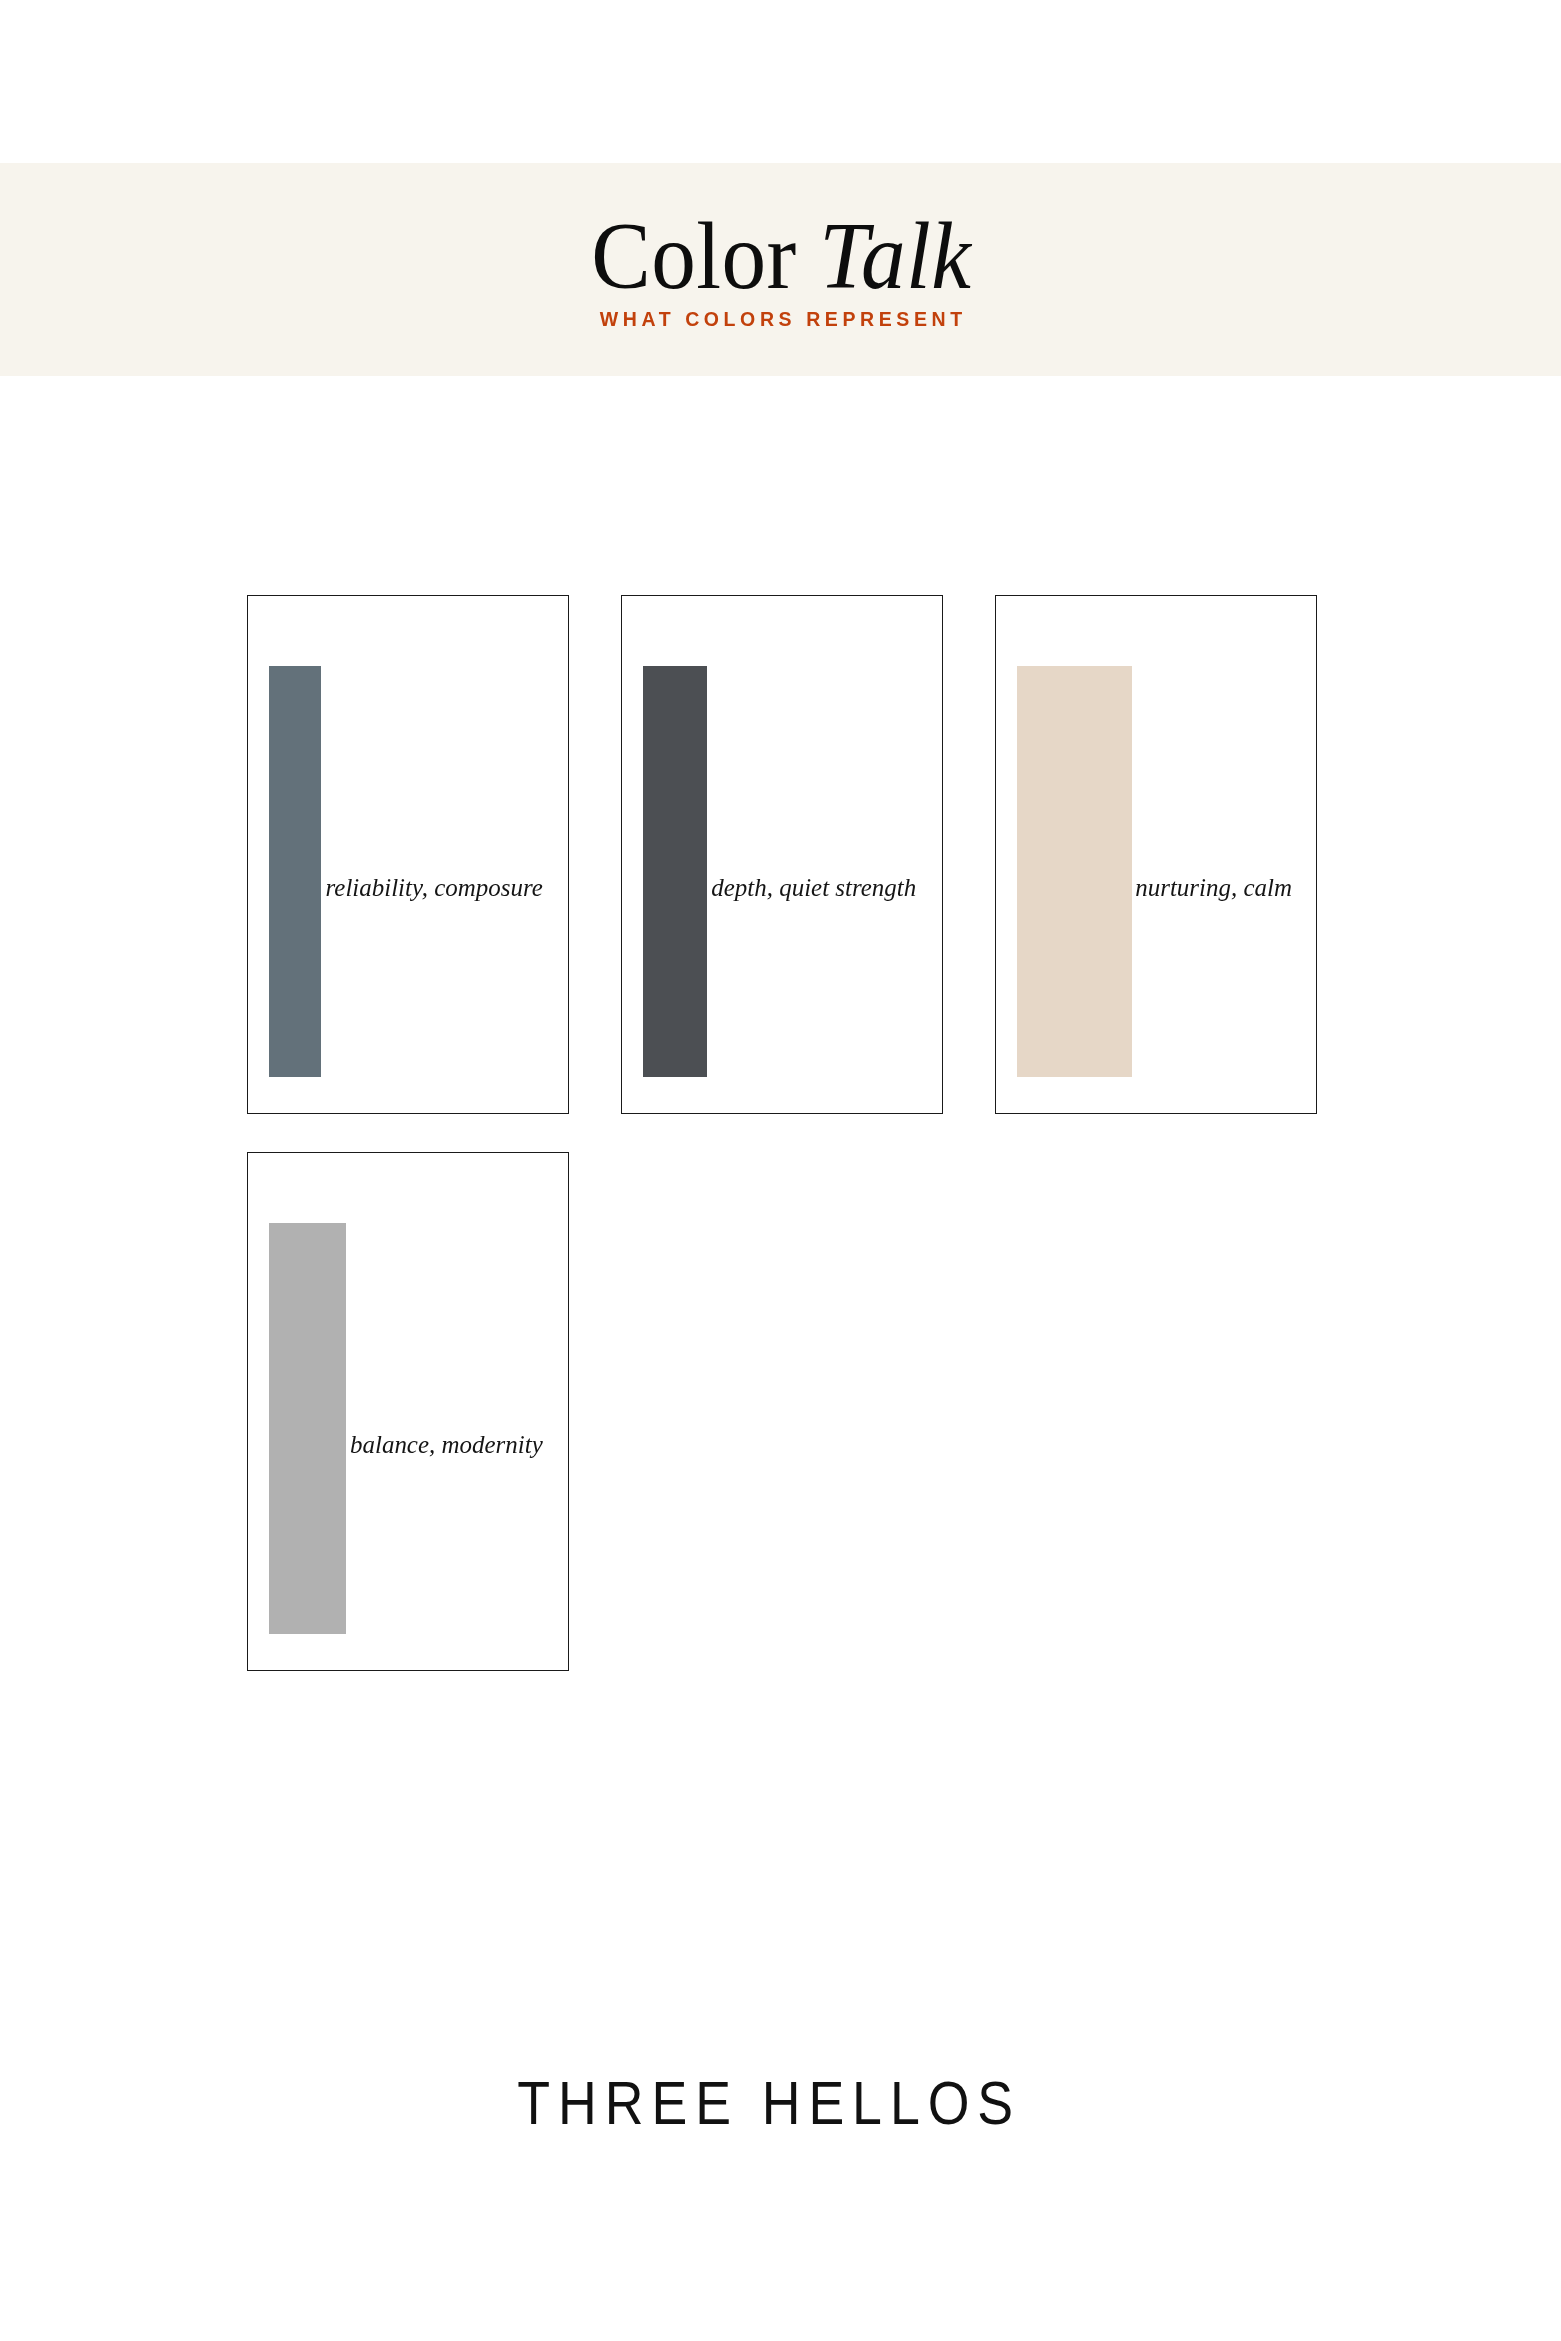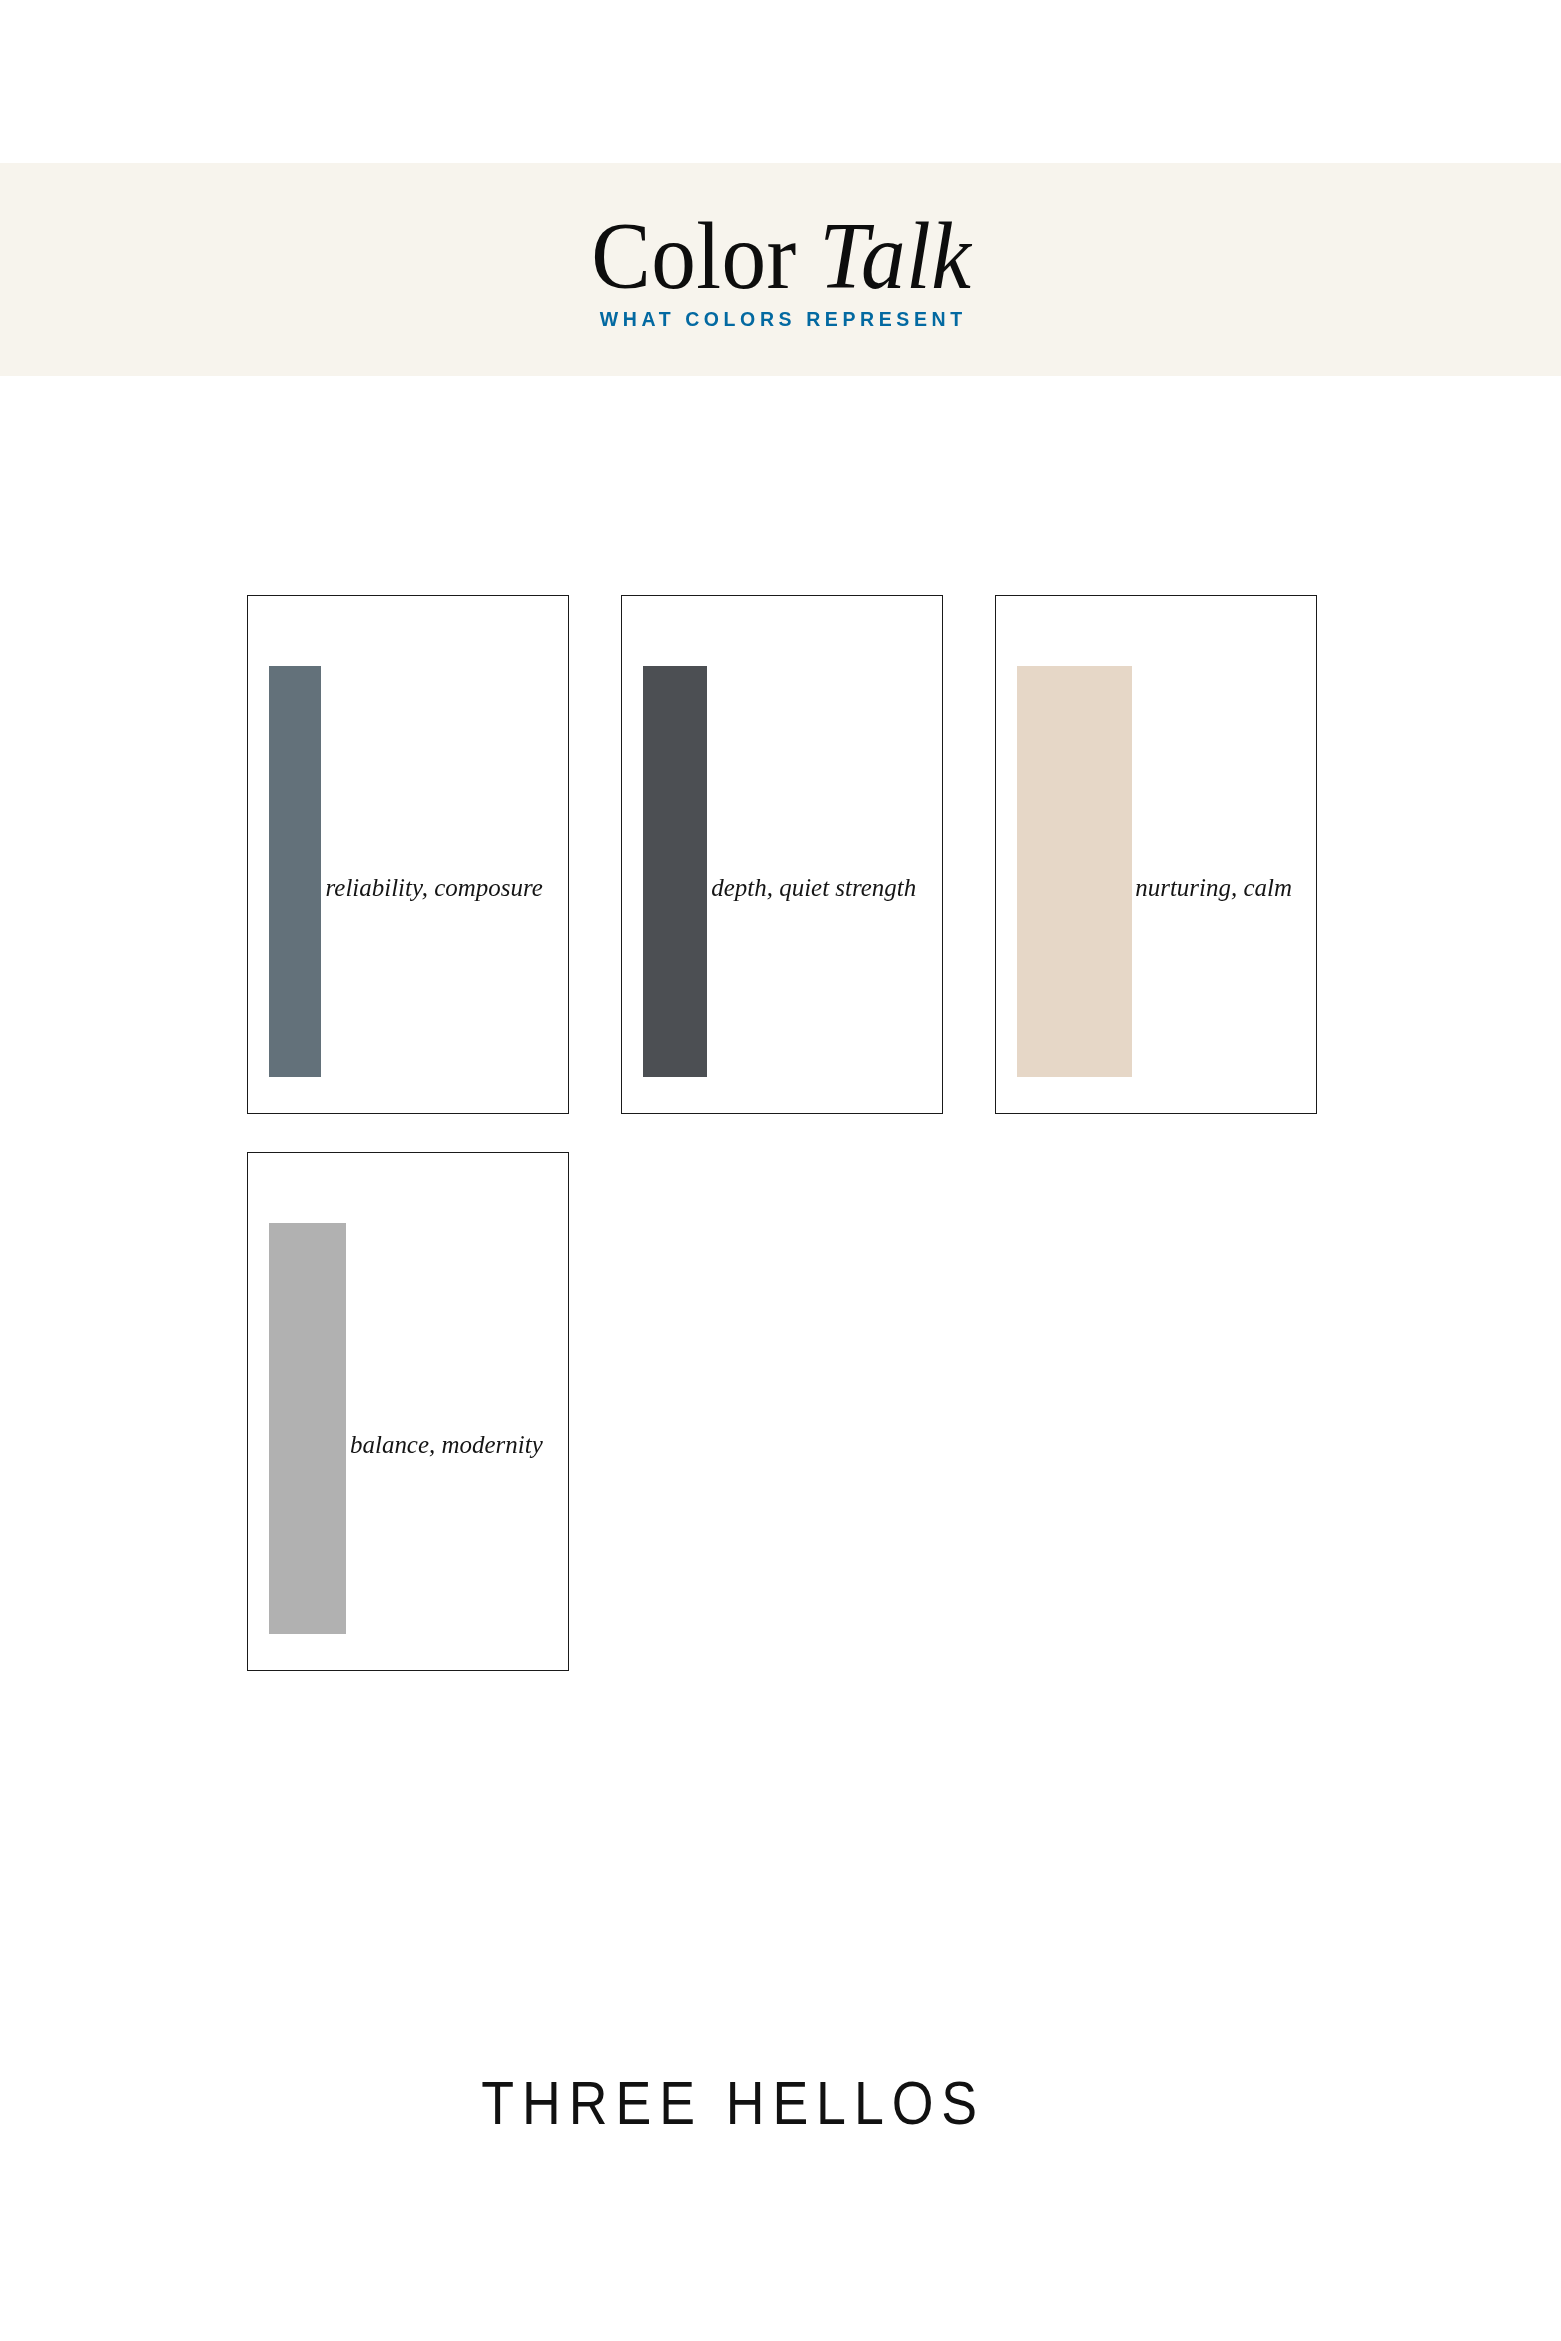--- a/index.html
+++ b/index.html
@@ -41,21 +41,21 @@
     margin: 0 0 4.5px 0;
   }
   .poster-title .t-regular { font-style: normal; }
   .poster-title .t-italic  { font-style: italic; }
 
   .poster-subtitle {
     font-family: "Liberation Sans", sans-serif;
     font-size: 19.5px;
     font-weight: 700;
     letter-spacing: 4.6px;
-    color: #0369a1;
+    color: #c2410c;
     margin: 0;
     padding-left: 4.5px;
     white-space: nowrap;
   }
 
   
   .swatch-grid {
     position: absolute;
     left: 247px;
     top: 595px;
@@ -94,20 +94,21 @@
     transform: scaleX(0.96);
   }
 
   
   .poster-footer {
     position: absolute;
     left: 0;
     top: 2068px;
     width: 1466px;
     text-align: center;
+    padding-left: 36px;
   }
   .brand-wordmark {
     font-family: "Liberation Sans", sans-serif;
     font-size: 61px;
     font-weight: 300;
     letter-spacing: 9px;
     color: #111111;
     transform: scaleX(0.88);
     display: inline-block;
     white-space: nowrap;

